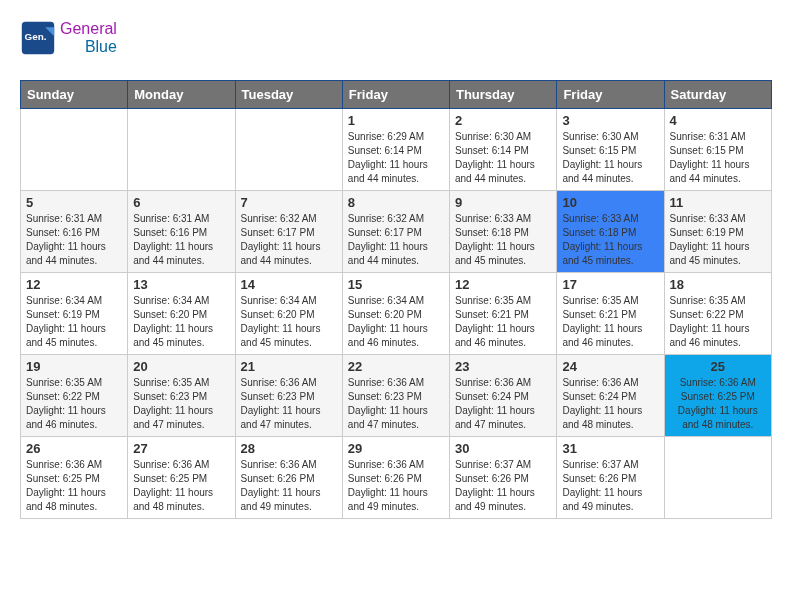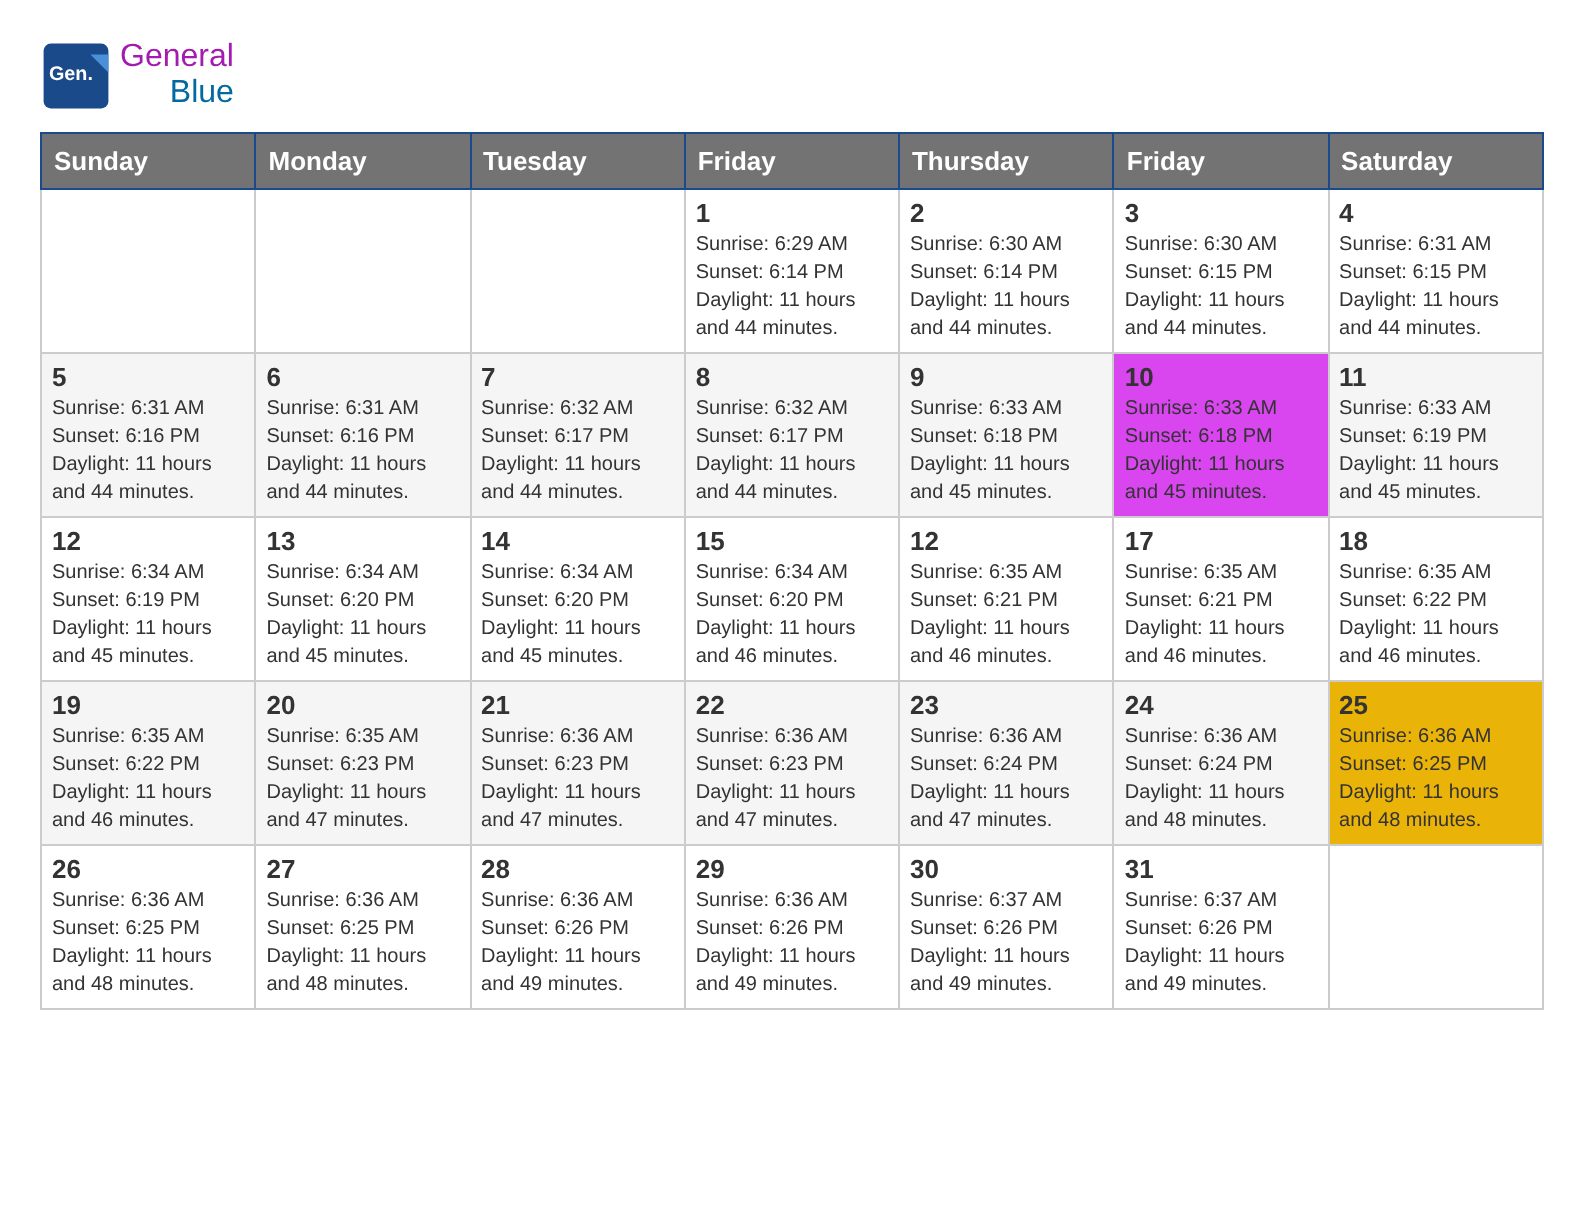--- a/index.html
+++ b/index.html
@@ -7,21 +7,21 @@
       font-family: Arial, sans-serif;
       background: #fff;
       width: 792px;
       min-height: 612px;
       padding: 20px;
     }
     .header {
       display: flex;
       justify-content: space-between;
       align-items: flex-start;
-      margin-bottom: 10px;
+      margin-bottom: 24px;
     }
     .logo {
       display: flex;
       align-items: center;
     }
     .logo-icon {
       width: 36px;
       height: 36px;
       margin-right: 4px;
     }
@@ -148,21 +148,21 @@
           <div class="day-info">Sunrise: 6:32 AM<br>Sunset: 6:17 PM<br>Daylight: 11 hours and 44 minutes.</div>
         </td>
         <td style="background: rgb(245, 245, 245);">
           <span class="day-num">8</span>
           <div class="day-info">Sunrise: 6:32 AM<br>Sunset: 6:17 PM<br>Daylight: 11 hours and 44 minutes.</div>
         </td>
         <td style="background: rgb(245, 245, 245);">
           <span class="day-num">9</span>
           <div class="day-info">Sunrise: 6:33 AM<br>Sunset: 6:18 PM<br>Daylight: 11 hours and 45 minutes.</div>
         </td>
-        <td style="background: #d946ef;">
+        <td style="background: #3b82f6;">
           <span class="day-num">10</span>
           <div class="day-info">Sunrise: 6:33 AM<br>Sunset: 6:18 PM<br>Daylight: 11 hours and 45 minutes.</div>
         </td>
         <td style="background: rgb(245, 245, 245);">
           <span class="day-num">11</span>
           <div class="day-info">Sunrise: 6:33 AM<br>Sunset: 6:19 PM<br>Daylight: 11 hours and 45 minutes.</div>
         </td>
       </tr>
       <tr>
         <td>
@@ -212,21 +212,21 @@
           <div class="day-info">Sunrise: 6:36 AM<br>Sunset: 6:23 PM<br>Daylight: 11 hours and 47 minutes.</div>
         </td>
         <td style="background: rgb(245, 245, 245);">
           <span class="day-num">23</span>
           <div class="day-info">Sunrise: 6:36 AM<br>Sunset: 6:24 PM<br>Daylight: 11 hours and 47 minutes.</div>
         </td>
         <td style="background: rgb(245, 245, 245);">
           <span class="day-num">24</span>
           <div class="day-info">Sunrise: 6:36 AM<br>Sunset: 6:24 PM<br>Daylight: 11 hours and 48 minutes.</div>
         </td>
-        <td style="background: #eab308;">
+        <td style="background: #0ea5e9; text-align: center;">
           <span class="day-num">25</span>
           <div class="day-info">Sunrise: 6:36 AM<br>Sunset: 6:25 PM<br>Daylight: 11 hours and 48 minutes.</div>
         </td>
       </tr>
       <tr>
         <td>
           <span class="day-num">26</span>
           <div class="day-info">Sunrise: 6:36 AM<br>Sunset: 6:25 PM<br>Daylight: 11 hours and 48 minutes.</div>
         </td>
         <td>

